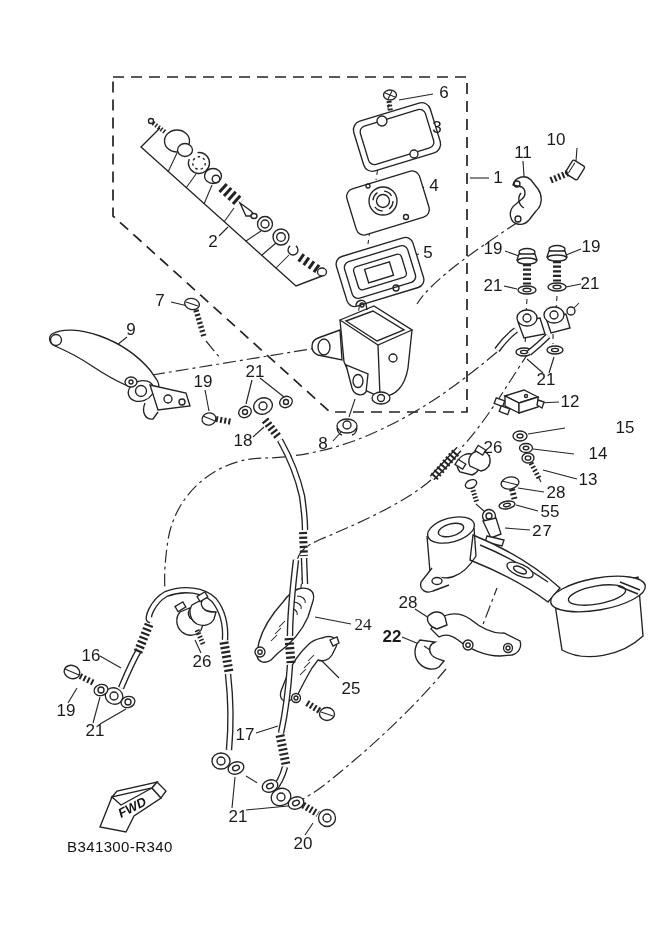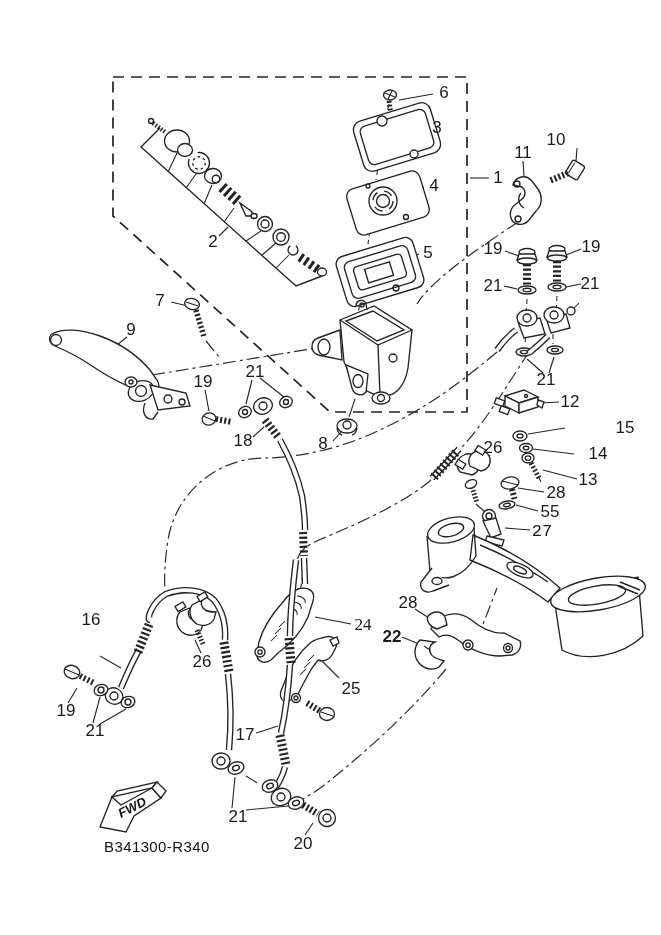--- a/index.html
+++ b/index.html
@@ -3,21 +3,21 @@
 <meta charset="utf-8">
 <style>
   html,body{margin:0;padding:0;background:#e8e8e8;}
   .stage{position:relative;width:661px;height:935px;background:#ffffff;overflow:hidden;
          font-family:"Liberation Sans",sans-serif;}
   svg{position:absolute;left:0;top:0;}
   .part-label{position:absolute;transform:translate(-50%,-50%);
     font:17px "Liberation Sans",sans-serif;color:#1a1a1a;white-space:nowrap;
     -webkit-user-select:none;user-select:none;}
   #diagram-code{position:absolute;left:67px;top:838px;
-    font:15px "Liberation Sans",sans-serif;color:#111;letter-spacing:.4px;margin-left:37px;}
+    font:15px "Liberation Sans",sans-serif;color:#111;letter-spacing:.4px;}
   
   .ln{stroke:#232323;stroke-width:1.35;fill:none;}
   .lnf{stroke:#232323;stroke-width:1.35;fill:#ffffff;}
   .thin{stroke:#232323;stroke-width:1.05;fill:none;}
   .dashbox{stroke:#232323;stroke-width:1.7;fill:none;stroke-dasharray:11 7;}
   .ddot{stroke:#2b2b2b;stroke-width:1.2;fill:none;stroke-dasharray:13 4 3 4;}
   .adash{stroke:#2b2b2b;stroke-width:1.1;fill:none;stroke-dasharray:5 4;}
   .tube-o{stroke:#232323;stroke-width:6.5;fill:none;}
   .tube-i{stroke:#ffffff;stroke-width:3.8;fill:none;}
   .rib{stroke:#232323;fill:none;}
@@ -483,21 +483,21 @@
       <span class="part-label" style="left: 597px; top: 428px; margin-left: 28px;">15</span>
       <span class="part-label" style="left: 493px; top: 448px;">26</span>
       <span class="part-label" style="left: 598px; top: 454px;">14</span>
       <span class="part-label" style="left: 588px; top: 480px; text-align: center;">13</span>
       <span class="part-label" style="left: 556px; top: 493px;">28</span>
       <span class="part-label" style="left: 550px; top: 512px;">55</span>
       <span class="part-label" style="left: 542px; top: 531px; font-family: Liberation Mono, monospace;">27</span>
       <span class="part-label" style="left: 408px; top: 603px;">28</span>
       <span class="part-label" style="left: 363px; top: 625px; font-family: Liberation Serif, serif;">24</span>
       <span class="part-label" style="left: 392px; top: 637px; font-weight: bold;">22</span>
-      <span class="part-label" style="left: 91px; top: 620px;">16</span>
+      <span class="part-label" style="left: 91px; top: 656px;">16</span>
       <span class="part-label" style="left: 202px; top: 662px;">26</span>
       <span class="part-label" style="left: 351px; top: 681px; margin-top: 8px;">25</span>
       <span class="part-label" style="left: 66px; top: 711px;">19</span>
       <span class="part-label" style="left: 95px; top: 731px;">21</span>
       <span class="part-label" style="left: 245px; top: 735px;">17</span>
       <span class="part-label" style="left: 238px; top: 817px;">21</span>
       <span class="part-label" style="left: 303px; top: 844px; text-align: center;">20</span>
     </div>
 
 <div id="diagram-code">B341300-R340</div>

